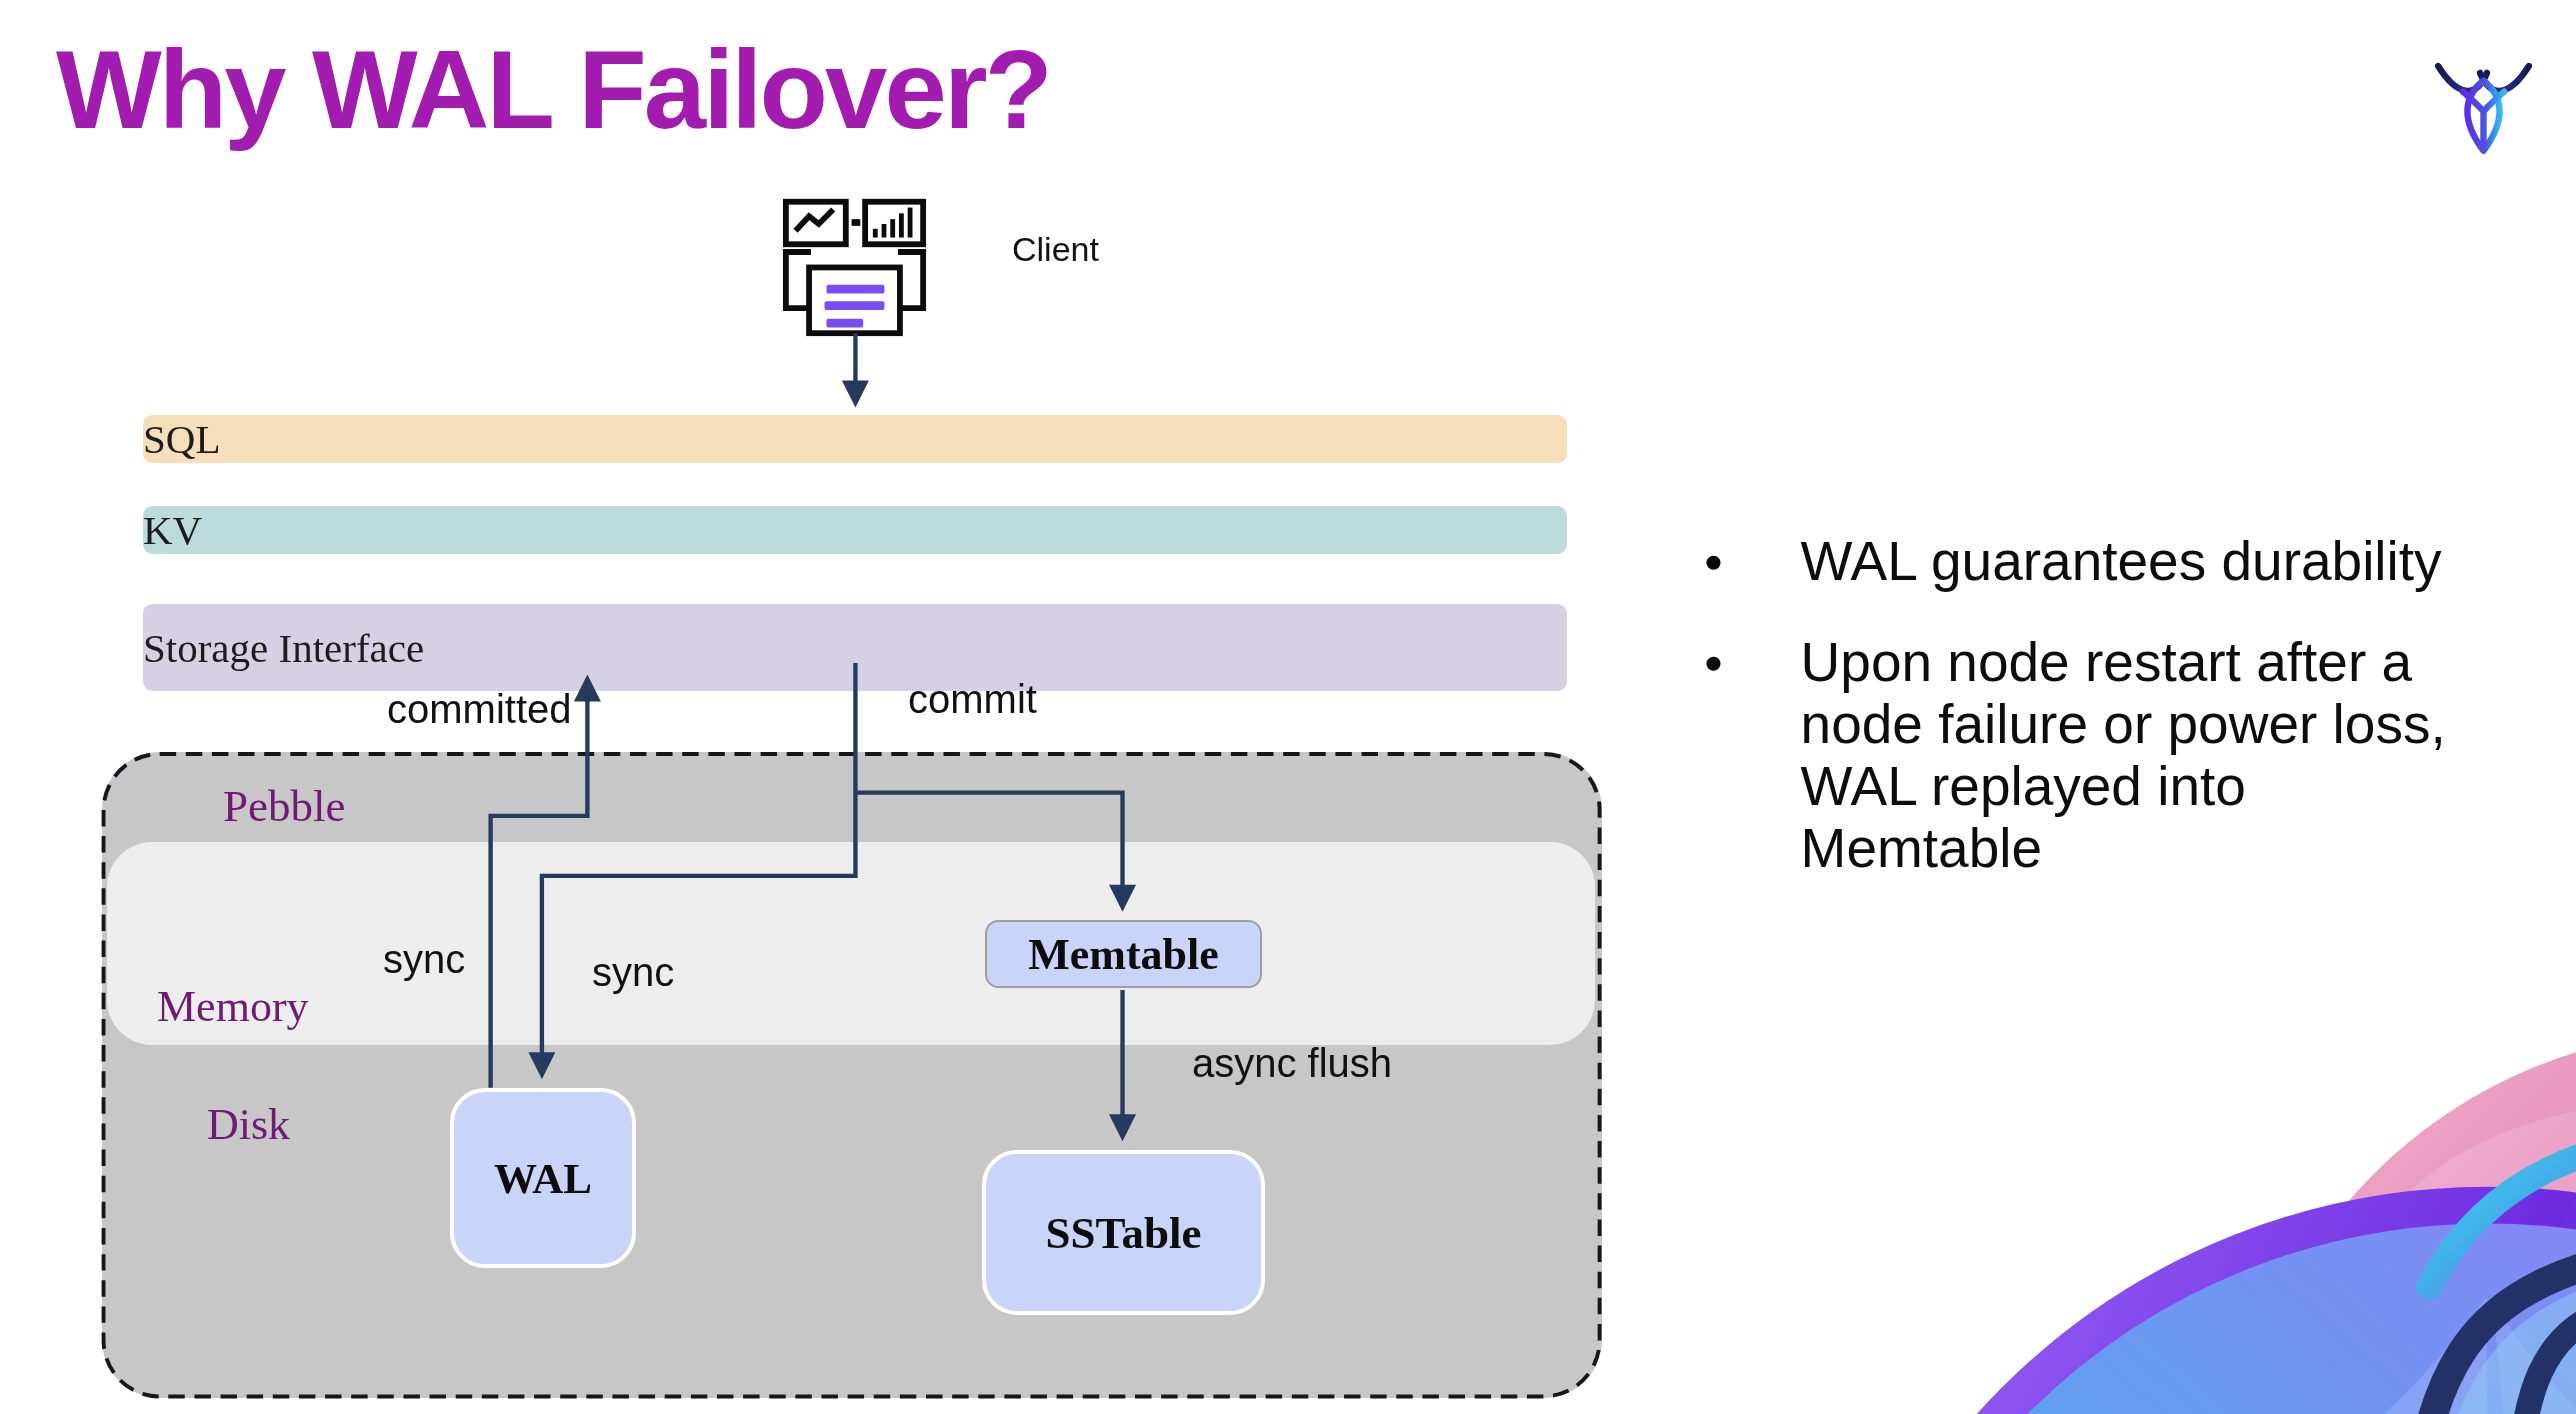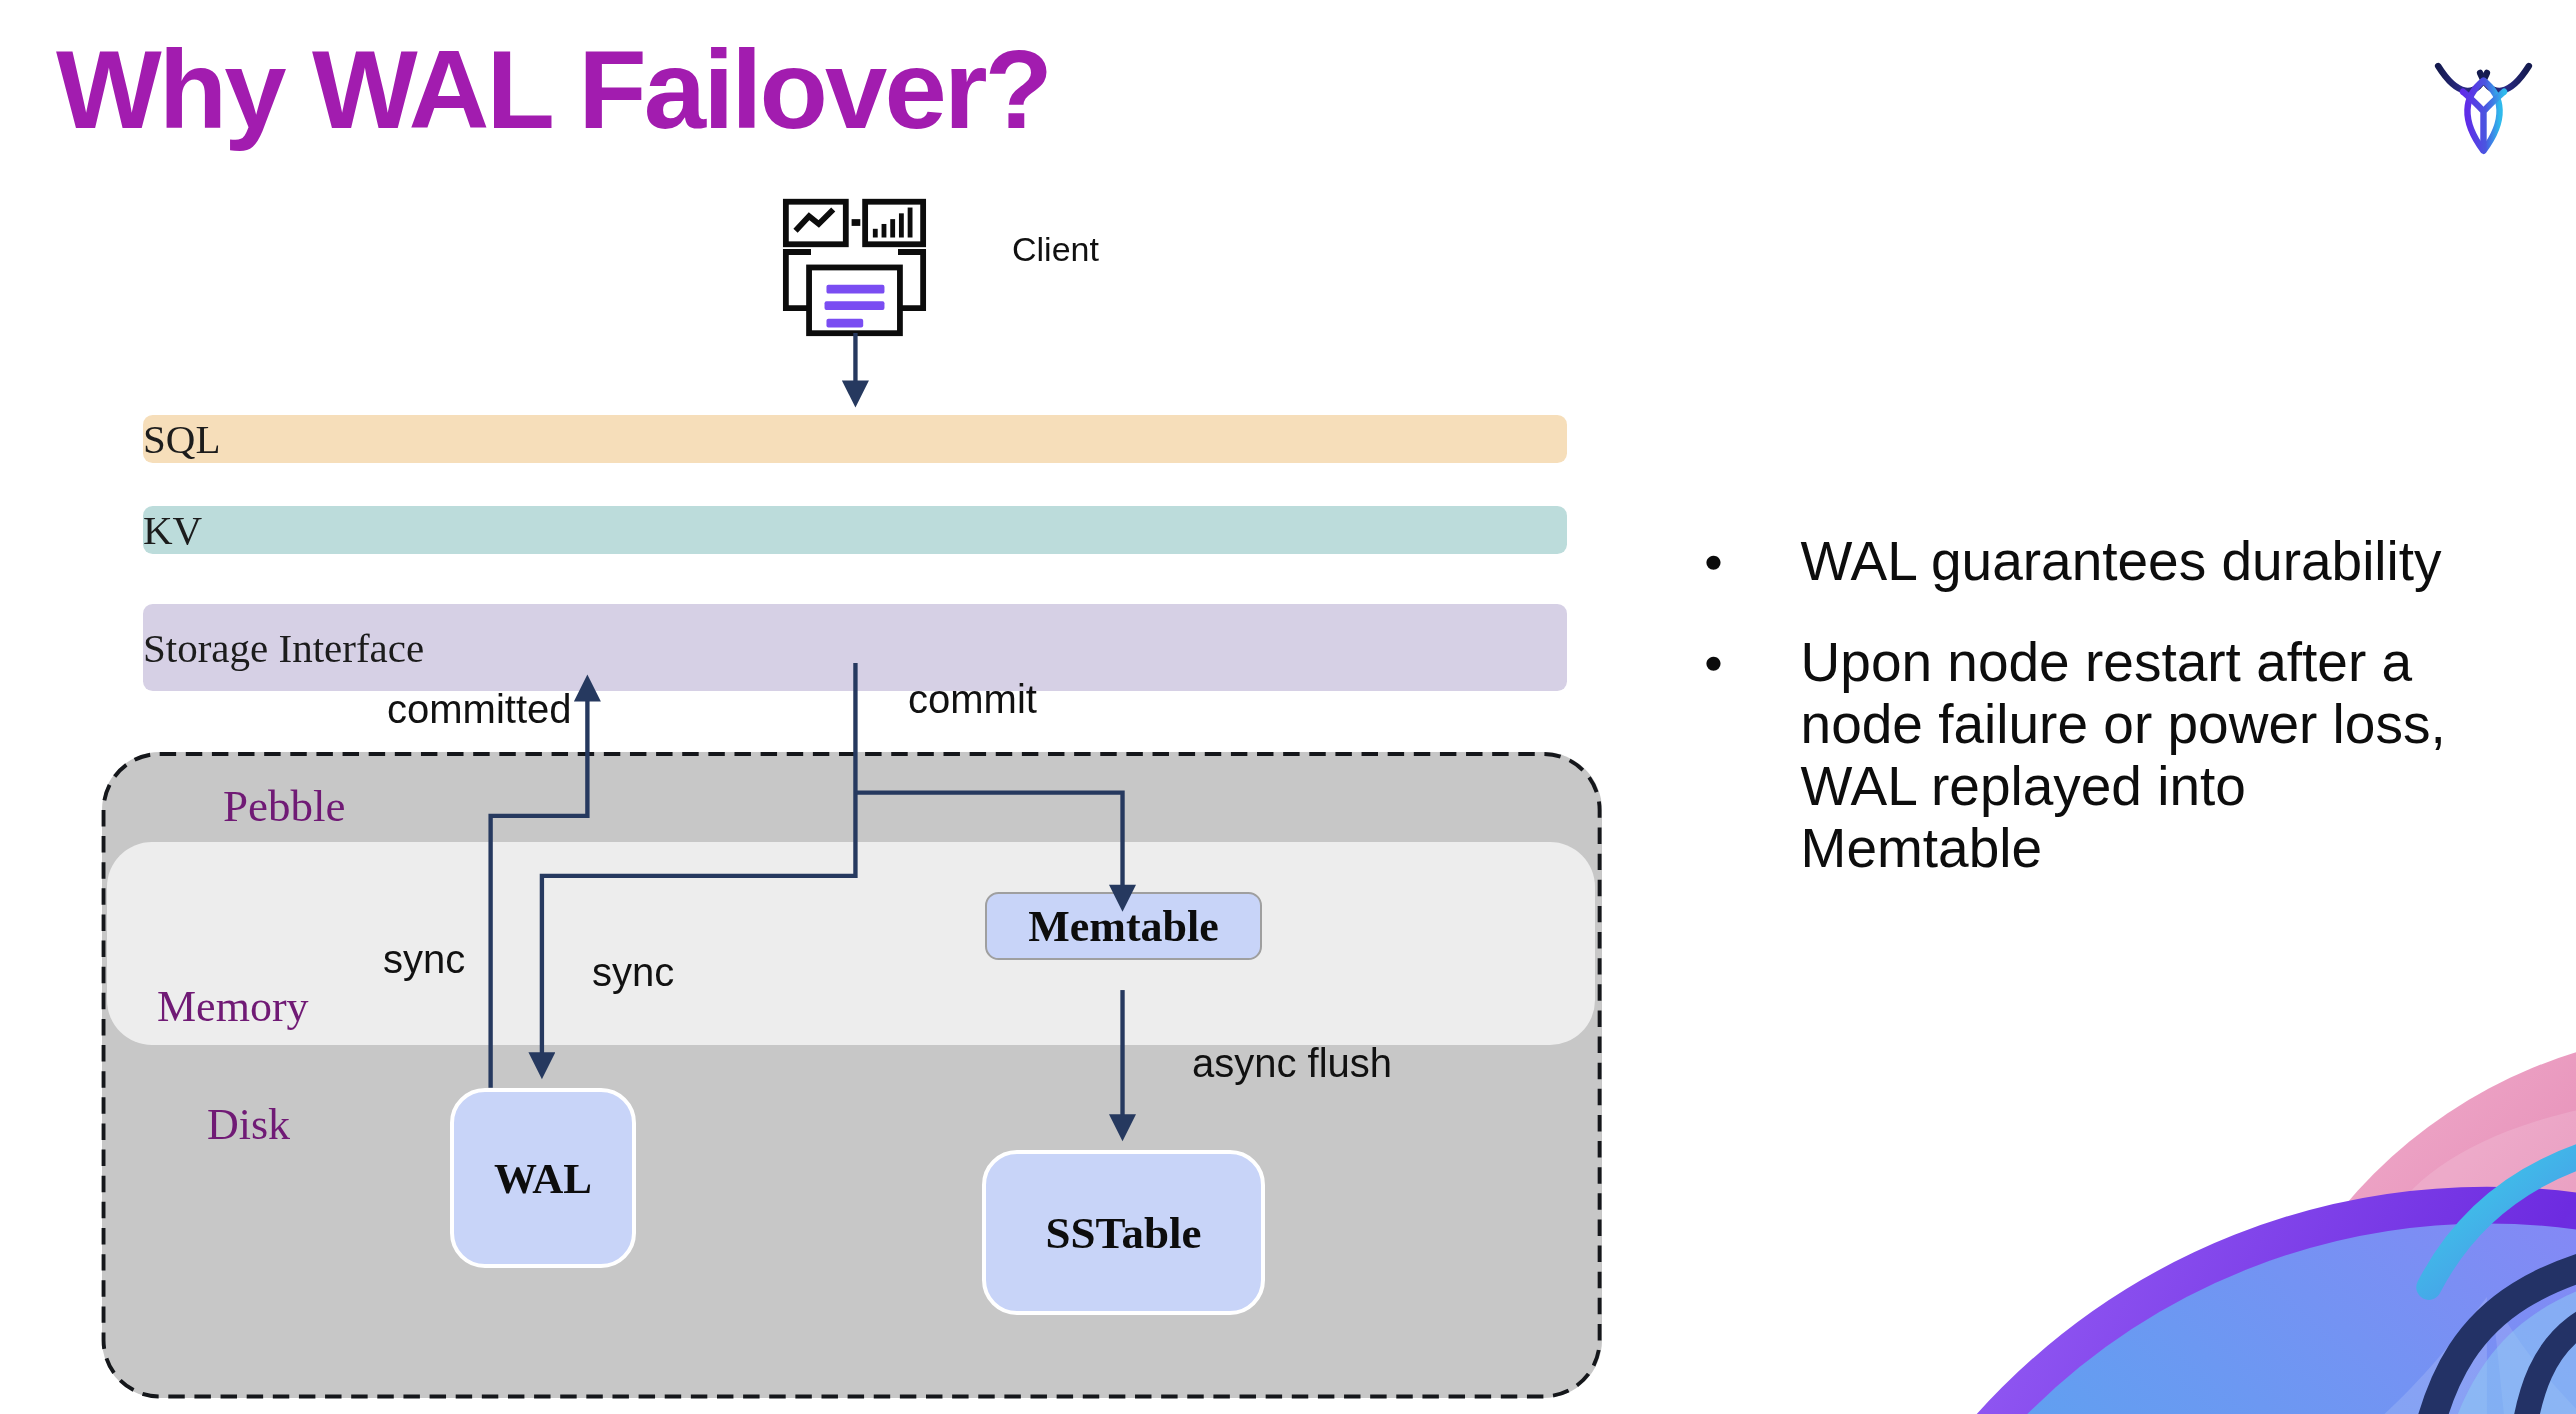--- a/index.html
+++ b/index.html
@@ -49,21 +49,21 @@
   
   .node{
     position:absolute;
     display:flex;align-items:center;justify-content:center;
     background:#c8d4f8;
     font-family:"Liberation Serif", serif;
     font-weight:700;color:#0d0d0d;
     box-sizing:border-box;
   }
   .node-wal{left:450px;top:1088px;width:186px;height:180px;border:4.8px solid #ffffff;border-radius:35px;font-size:43px;}
-  .node-memtable{left:985px;top:892px;width:277px;height:68px;border:2.9px solid #9f9f9f;border-radius:13.5px;font-size:44px;}
+  .node-memtable{left:985px;top:920px;width:277px;height:68px;border:2.9px solid #9f9f9f;border-radius:13.5px;font-size:44px;}
   .node-sstable{left:982px;top:1150px;width:283px;height:165px;border:4.8px solid #ffffff;border-radius:35px;font-size:45px;}
   
   .edge-label{
     position:absolute;font-size:40px;color:#111;
     font-family:"Liberation Sans", sans-serif;
   }
   .lbl-client{left:1012px;top:230px;font-size:34px;}
   .lbl-committed{left:387px;top:687px;}
   .lbl-commit{left:908px;top:677px;}
   .lbl-sync-left{left:383px;top:937px;}

